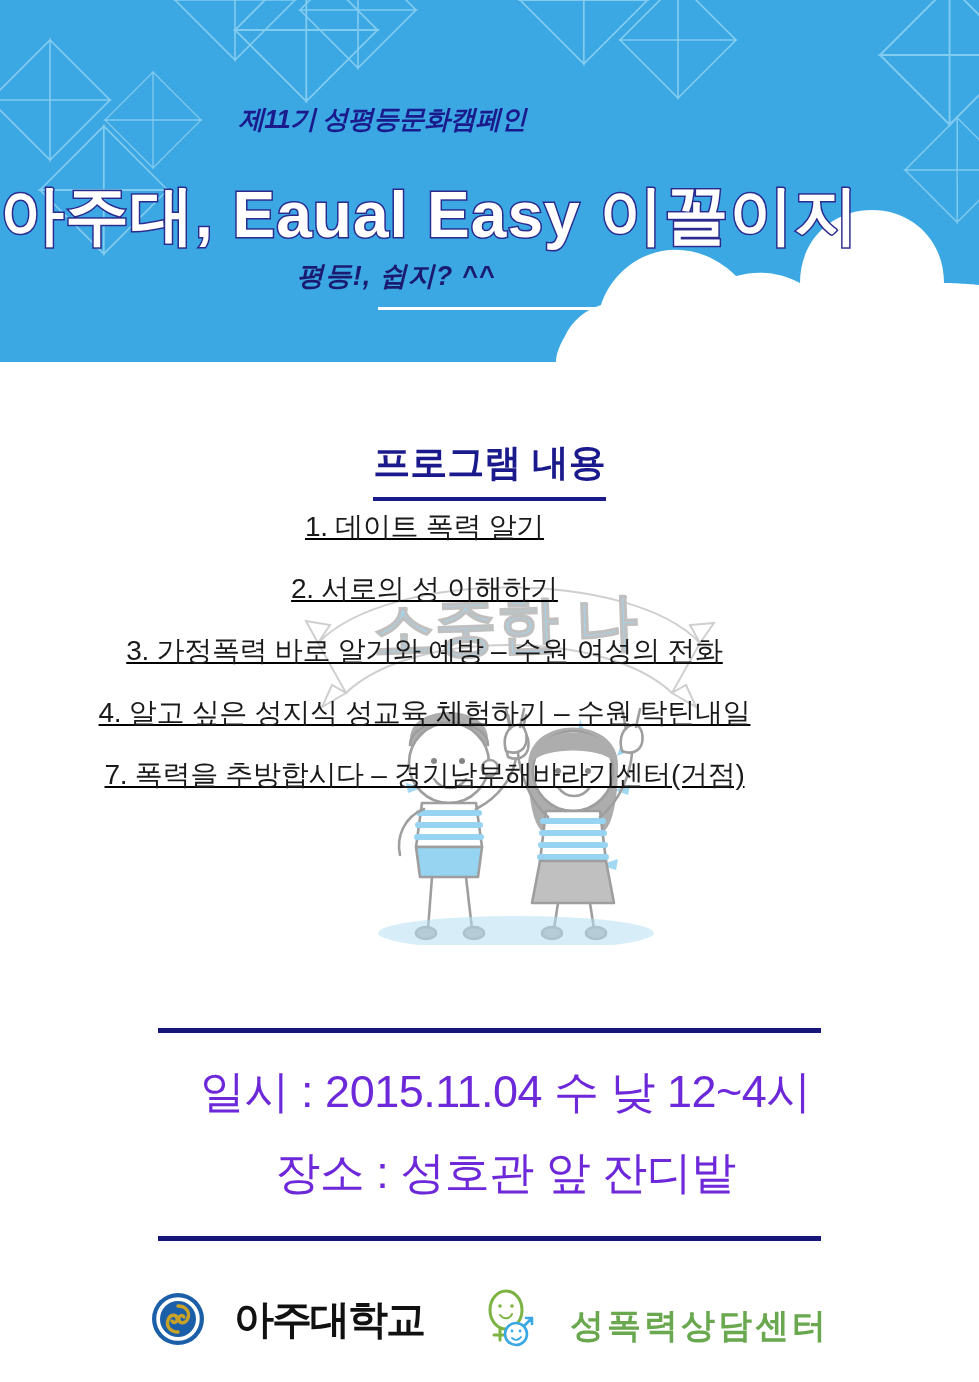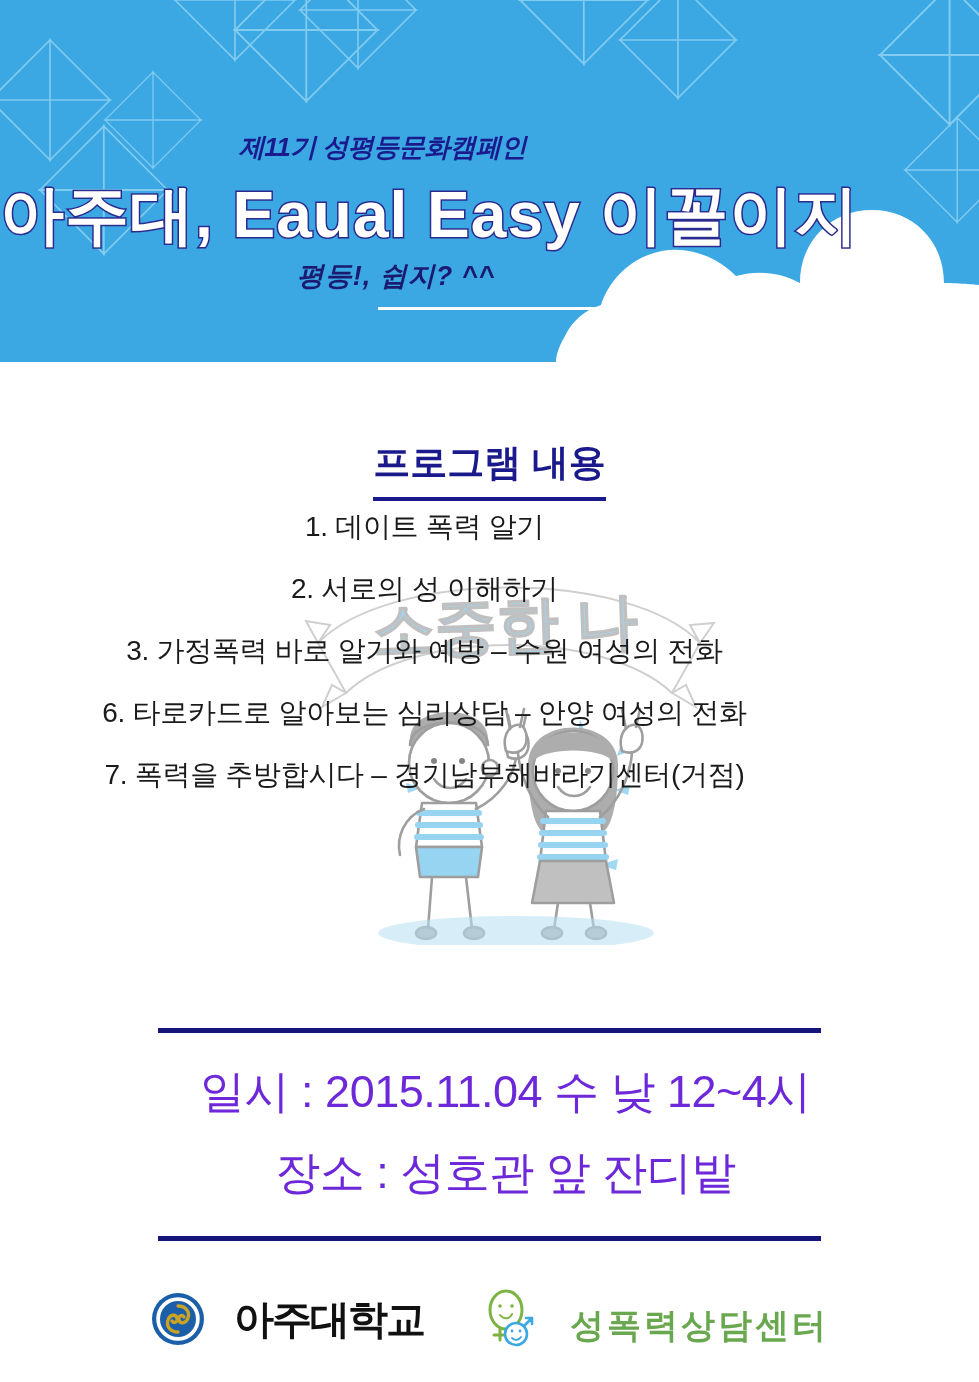--- a/index.html
+++ b/index.html
@@ -36,21 +36,21 @@
   }
   #clouds {
     position: absolute;
     left: 0; top: 0;
     width: 979px; height: 362px;
     pointer-events: none;
   }
 
   .kicker {
     position: absolute;
-    left: 0; top: 130px;
+    left: 0; top: 102px;
     width: 895px;
     text-align: center;
     padding-right: 130px;
     box-sizing: border-box;
     font-size: 26px;
     font-weight: bold;
     font-style: italic;
     letter-spacing: -0.5px;
     color: #1a1a8c;
   }
@@ -114,20 +114,21 @@
   .program-title span {
     border-bottom: 4px solid #1a1a8c;
     padding-bottom: 14px;
   }
 
   #program-list {
     position: absolute;
     left: 0;
     top: 507px;
     width: 849px;
+    text-decoration: underline;
   }
   .prog-item {
     font-size: 28px;
     color: #1a1a1a;
     letter-spacing: -0.3px;
     text-align: center;
     height: 62px;
     line-height: 40px;
     white-space: nowrap;
   }
@@ -374,21 +375,21 @@
   </svg>
 
   <div class="program-title">
     <span>프로그램 내용</span>
   </div>
 
   <div id="program-list">
     <div class="prog-item">1. 데이트 폭력 알기</div>
     <div class="prog-item">2. 서로의 성 이해하기</div>
     <div class="prog-item">3. 가정폭력 바로 알기와 예방 – 수원 여성의 전화</div>
-    <div class="prog-item">6. 타로카드로 알아보는 심리상담 – 안양 여성의 전화</div>
+    <div class="prog-item">4. 알고 싶은 성지식 성교육 체험하기 – 수원 탁틴내일</div>
     <div class="prog-item">7. 폭력을 추방합시다 – 경기남부해바라기센터(거점)</div>
   </div>
 
   <div class="rule" id="rule-top"></div>
   <div class="info-line" id="info-date">일시 : 2015.11.04 수 낮 12~4시</div>
   <div class="info-line" id="info-place">장소 : 성호관 앞 잔디밭</div>
   <div class="rule" id="rule-bottom"></div>
 
   <div id="footer">
 

